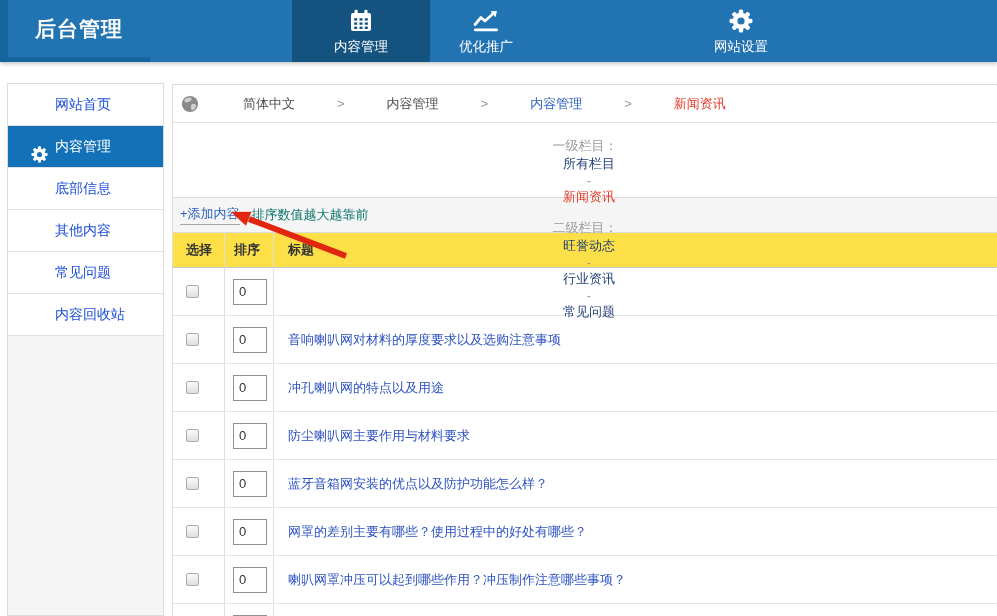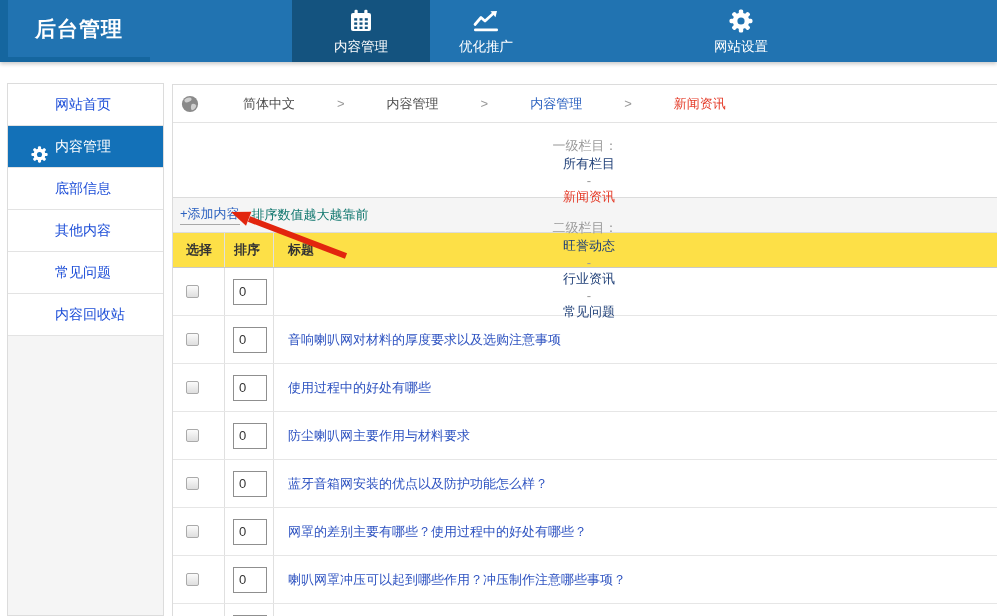--- a/index.html
+++ b/index.html
@@ -238,21 +238,21 @@
           </div>
       </div>
       <div class="data-row">
         <div class="col1">
             <input type="checkbox" class="row-check" style="">
           </div>
         <div class="col2">
             <input type="text" class="sort-input" value="0" style="">
           </div>
         <div class="col3">
-            <a class="row-title">使用过程中的好处有哪些</a>
+            <a class="row-title">冲孔喇叭网的特点以及用途</a>
           </div>
       </div>
       <div class="data-row">
         <div class="col1">
             <input type="checkbox" class="row-check" style="">
           </div>
         <div class="col2">
             <input type="text" class="sort-input" value="0" style="">
           </div>
         <div class="col3">

